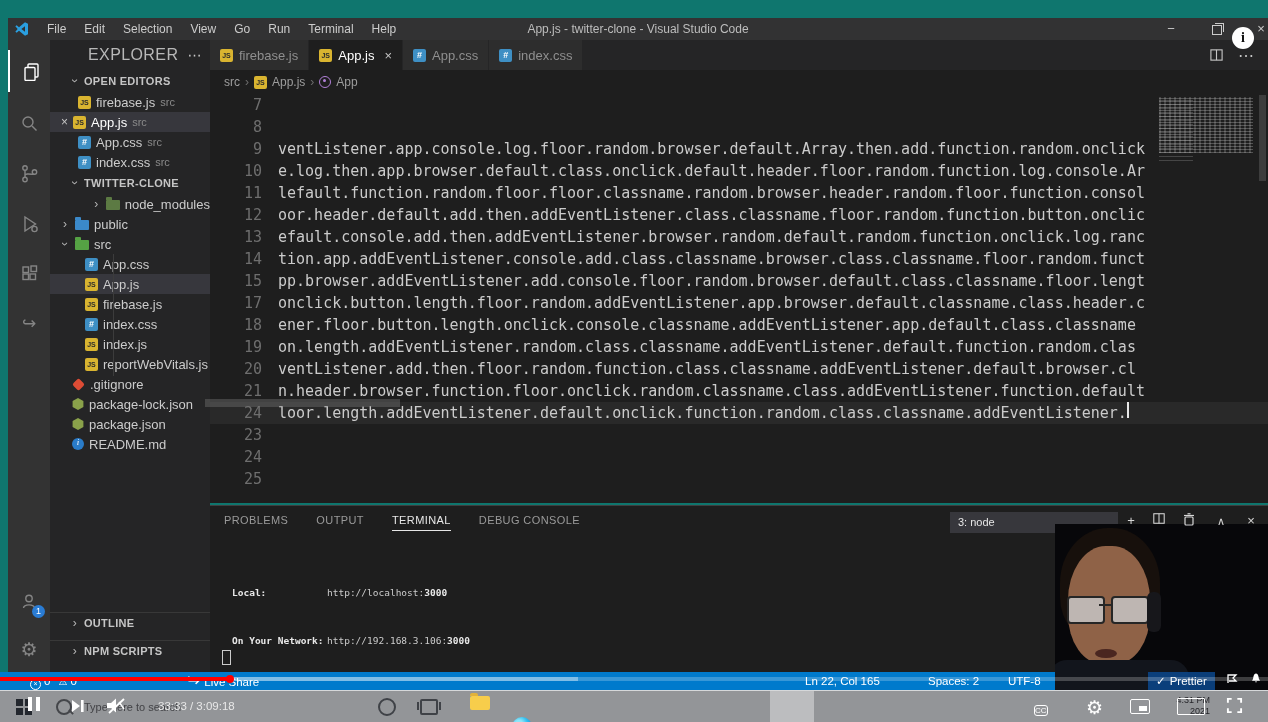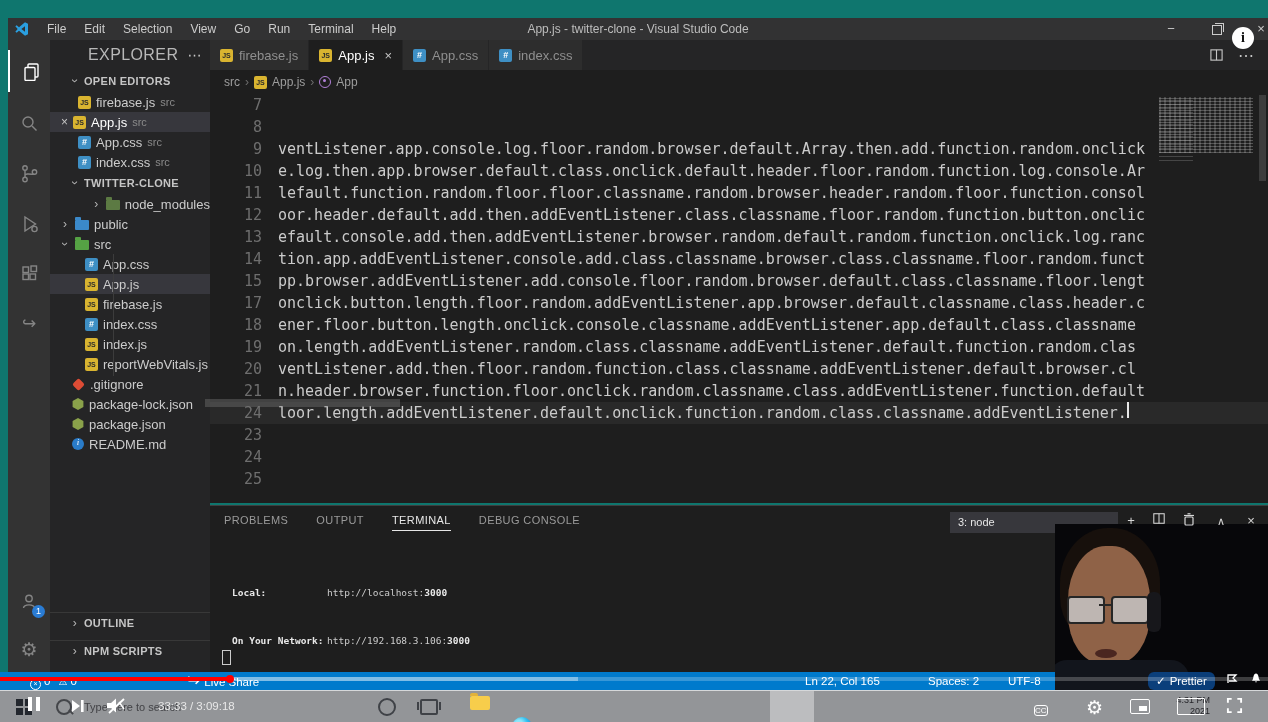--- a/index.html
+++ b/index.html
@@ -89,21 +89,21 @@
   #term b{color:#e8e8e8;}
   #term-gap{height:20px;}
   #term-caret{position:absolute;left:12px;top:144px;width:7px;height:13px;border:1px solid #cccccc;}
   
   #statusbar{position:absolute;left:0;right:0;top:672px;height:18px;background:#007acc;color:#fff;font-size:11.5px;}
   .st{position:absolute;top:0;height:18px;line-height:18px;white-space:nowrap;}
   .errc{display:inline-block;width:9px;height:9px;border:1px solid #fff;border-radius:50%;font-size:7px;line-height:8px;text-align:center;vertical-align:-1px;margin-right:3px;}
   .g-warn::before{content:'⚠';font-size:10px;margin:0 3px 0 8px;}
   .g-check::before{content:'✓';margin-right:4px;}
   #st-lang{z-index:1;}
-  #st-prettier{z-index:12;background:rgba(10,70,140,.85);padding:0 8px;border-radius:6px;}
+  #st-prettier{z-index:12;background:rgba(10,70,140,.85);padding:0 8px;}
   .st-ic{z-index:12;}
   
   #webcam{position:absolute;left:1055px;top:524px;width:213px;height:166px;background:#07070a;z-index:8;overflow:hidden;}
   .hair{position:absolute;left:5px;top:4px;width:100px;height:115px;background:#17100c;border-radius:48% 48% 40% 40%;}
   .face{position:absolute;left:13px;top:22px;width:82px;height:118px;background:#8f6247;border-radius:46% 46% 42% 42%;}
   .glass{position:absolute;top:72px;width:34px;height:24px;border:2px solid #262626;border-radius:4px;background:rgba(215,228,236,.65);}
   .g-l{left:12px;} .g-r{left:56px;}
   .bridge{position:absolute;left:44px;top:80px;width:14px;height:2px;background:#262626;}
   .mouth{position:absolute;left:40px;top:125px;width:22px;height:9px;background:#4a2620;border-radius:50%;}
   .phone{position:absolute;left:92px;top:68px;width:14px;height:40px;background:#17171b;border-radius:6px;}

